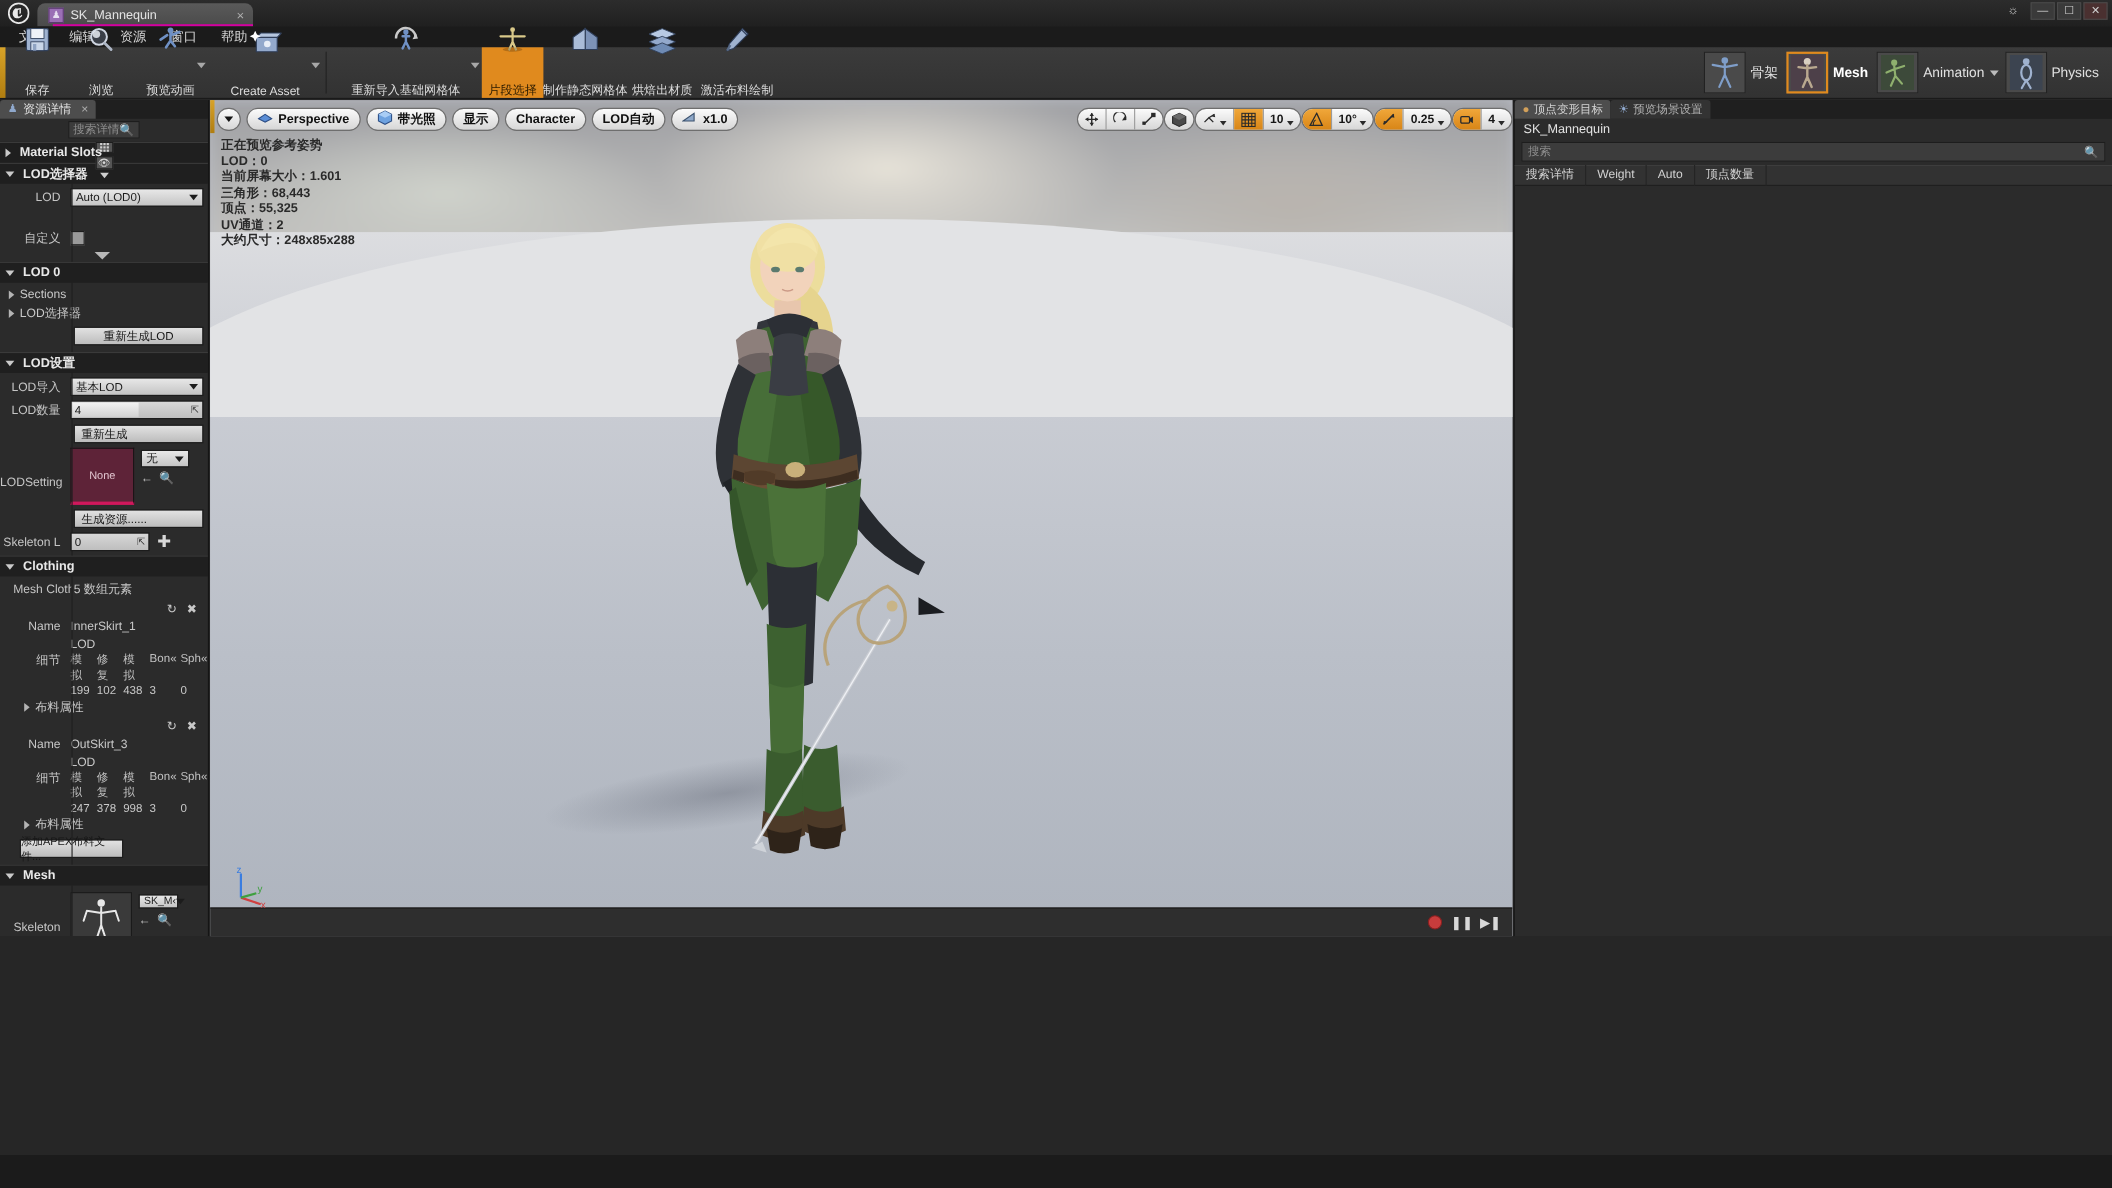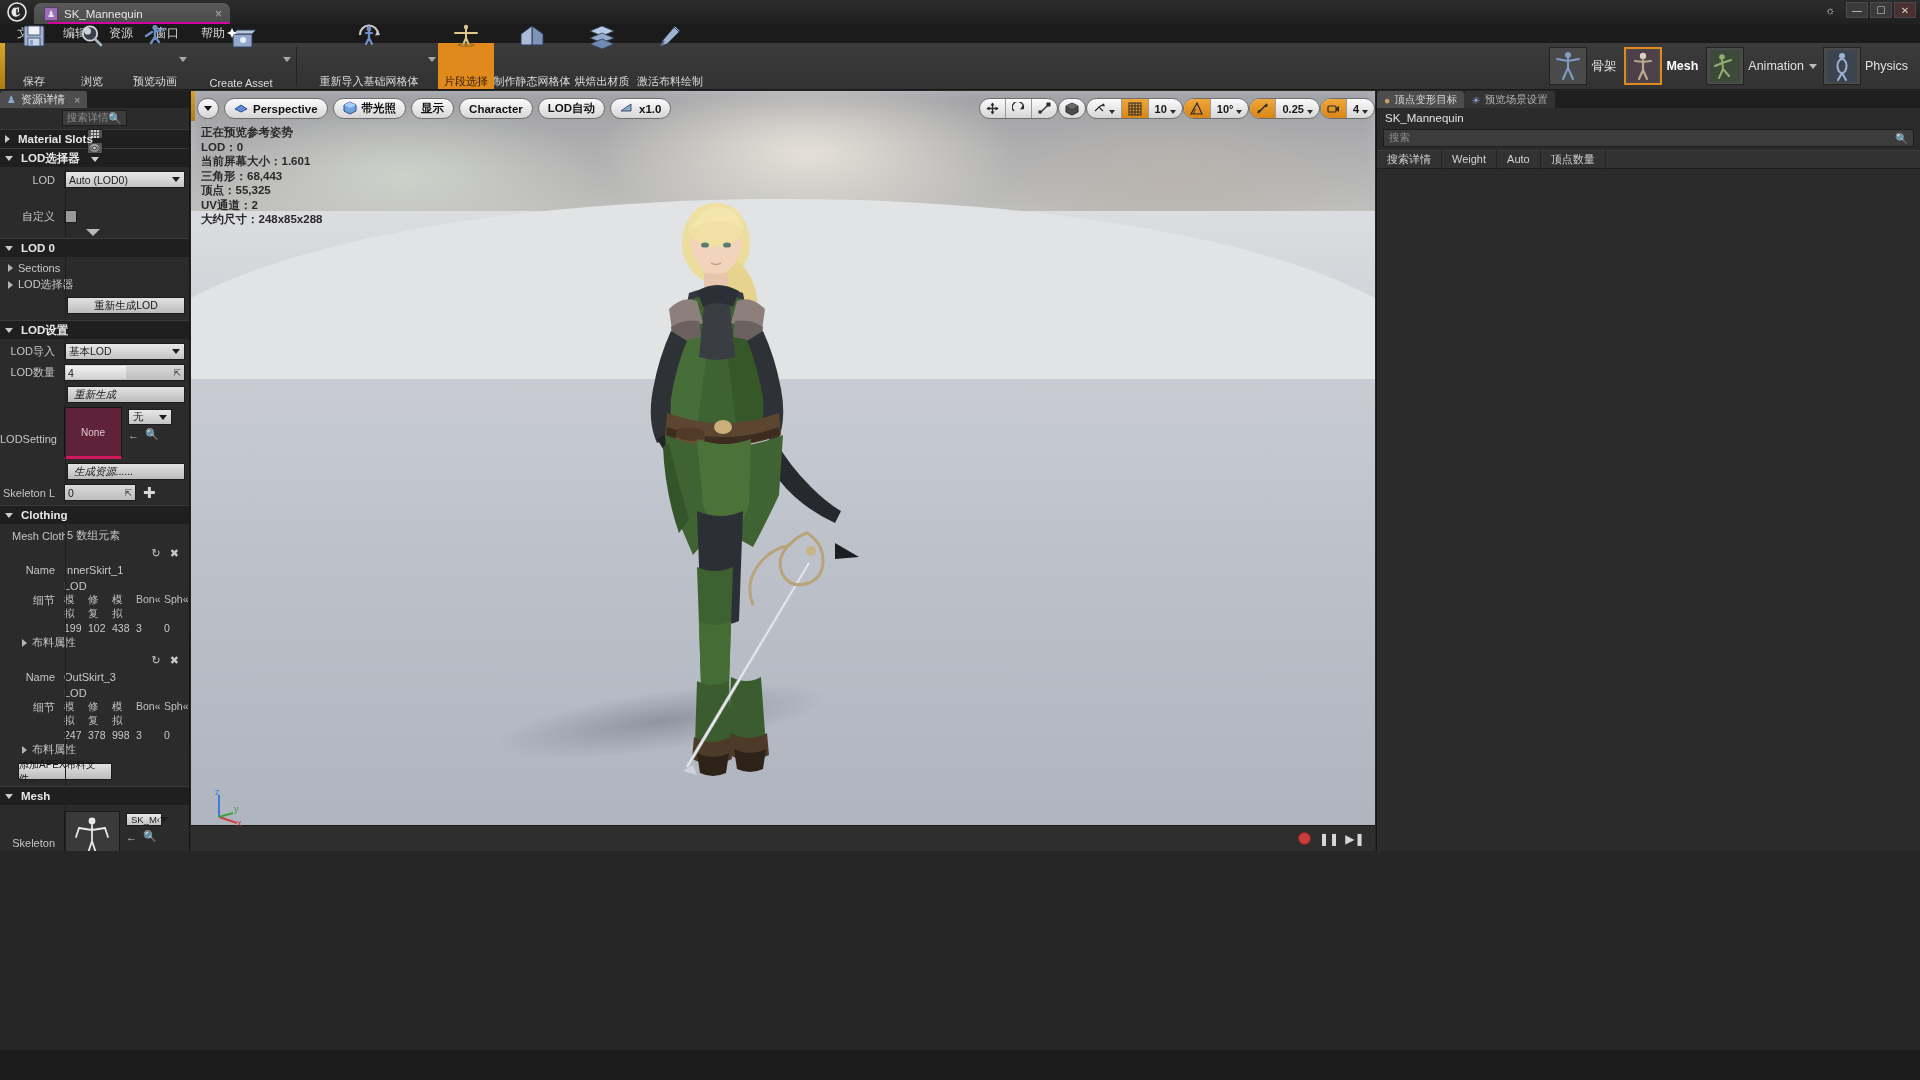--- a/index.html
+++ b/index.html
@@ -172,21 +172,21 @@
     border: 1px solid #1c1c1c; display: flex; align-items: center;
     padding: 0 4px; font-size: 10.5px; color: #1c1c1c; flex: 1;
   }
   .combo .cv { flex: 1; }
   .combo .ar { width:0;height:0;border-left:4px solid transparent;border-right:4px solid transparent;border-top:5px solid #1c1c1c;}
   .btn-lt {
     height: 17px; background: linear-gradient(#e2e2e2,#bcbcbc);
     border: 1px solid #1c1c1c; display:flex;align-items:center;justify-content:center;
     font-size: 10.5px; color: #161616; flex: 1;
   }
-  .btn-lt.left { justify-content:flex-start; padding-left:6px;font-style:italic; }
+  .btn-lt.left { justify-content:flex-start; padding-left:6px; }
   .numfield {
     height: 17px; background: linear-gradient(#d8d8d8,#bebebe);
     border: 1px solid #1c1c1c; display:flex;align-items:center;
     padding: 0 3px; font-size: 10.5px; color: #161616; flex:1;
     position: relative;
   }
   .numfield .spin { margin-left:auto; font-size:9px; color:#333; }
   .numfield .hl { position:absolute;left:1px;top:1px;bottom:1px;width:50%;background:linear-gradient(#f2f2f2,#d2d2d2);}
   .numfield span { position: relative; }
   .thumb-none {

